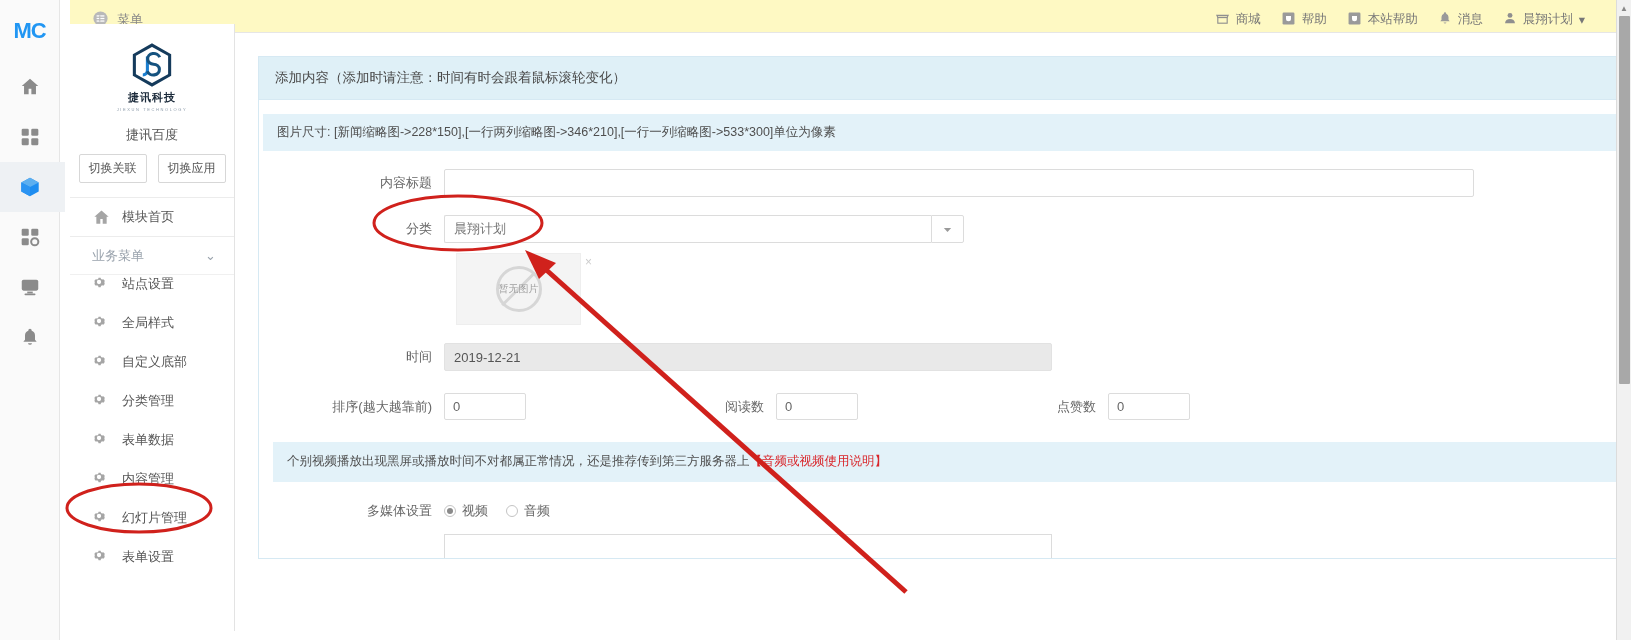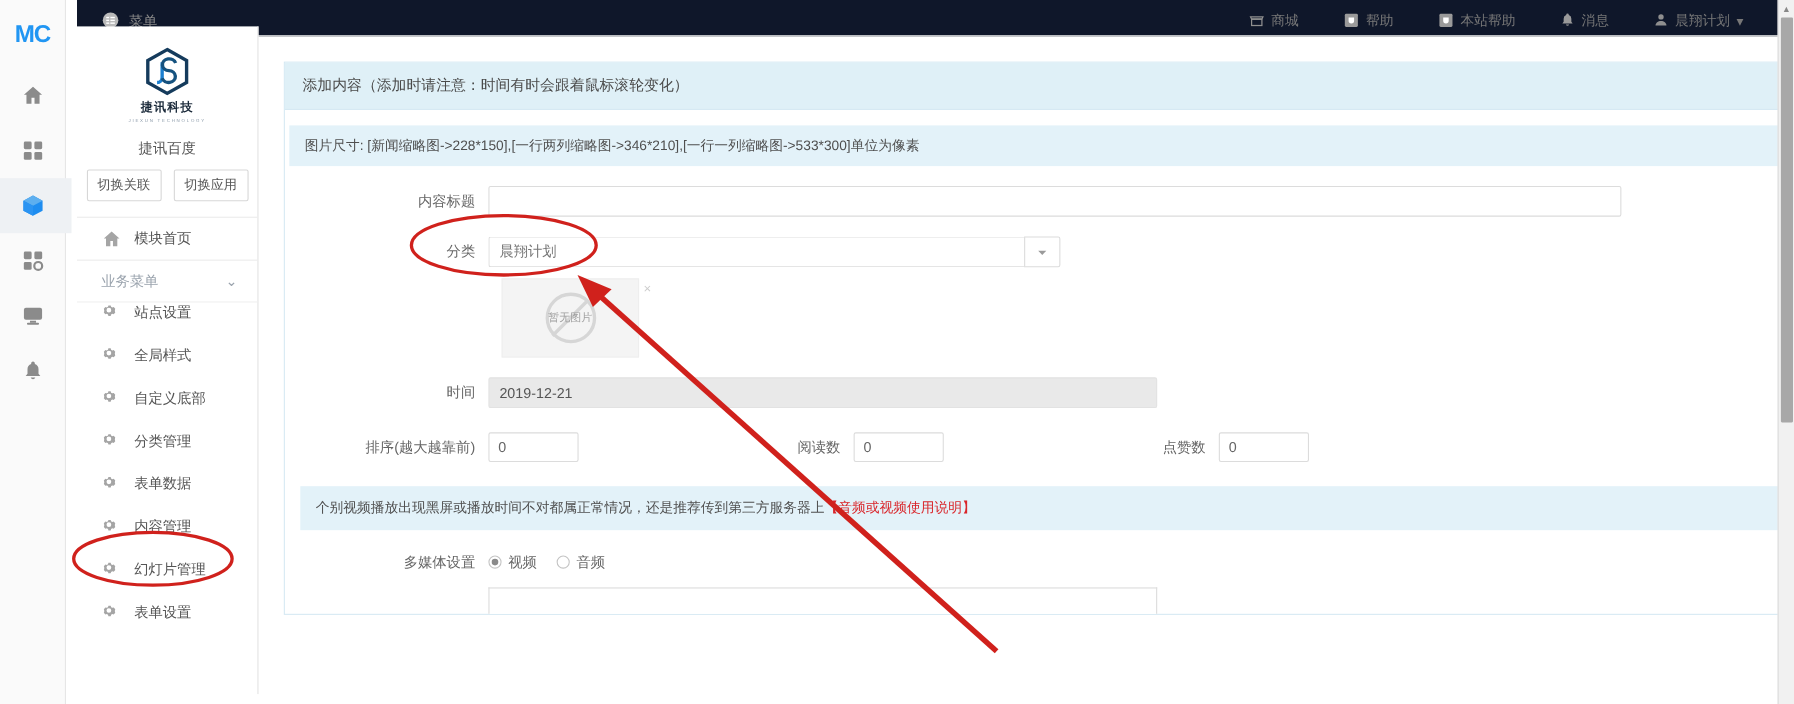--- a/index.html
+++ b/index.html
@@ -60,26 +60,26 @@
   .menu-row {
     display:flex; align-items:flex-start; height:39px; padding-left:22px; cursor:pointer;
     position:relative;
   }
   .menu-row .m-ico { width:30px; display:flex; align-items:center; }
   .menu-row .m-txt { font-size:13px; color:#555; }
 
   
   #topbar {
     position:absolute; left:70px; top:0; width:1561px; height:33px;
-    background:#0f172a; border-bottom:1px solid #e6e6e6;
+    background:#fef9c3; border-bottom:1px solid #e6e6e6;
     display:flex; align-items:center; justify-content:space-between;
     padding:7px 16px 0 22px;
   }
   #menu-toggle { display:flex; align-items:center; gap:8px; cursor:pointer; color:#888; }
-  #topbar-right { display:flex; align-items:center; gap:40px; padding-right:30px; }
+  #topbar-right { display:flex; align-items:center; gap:20px; padding-right:30px; }
   .tb-item { display:flex; align-items:center; gap:6px; color:#777; font-size:12.5px; cursor:pointer; }
 
   
   #main {
     position:absolute; left:236px; top:34px; width:1559px; height:606px;
     background:#fff; overflow:hidden;
   }
   #panel {
     margin:22px 14px 0 22px; border:1px solid #d6e9f3; background:#fff;
   }

